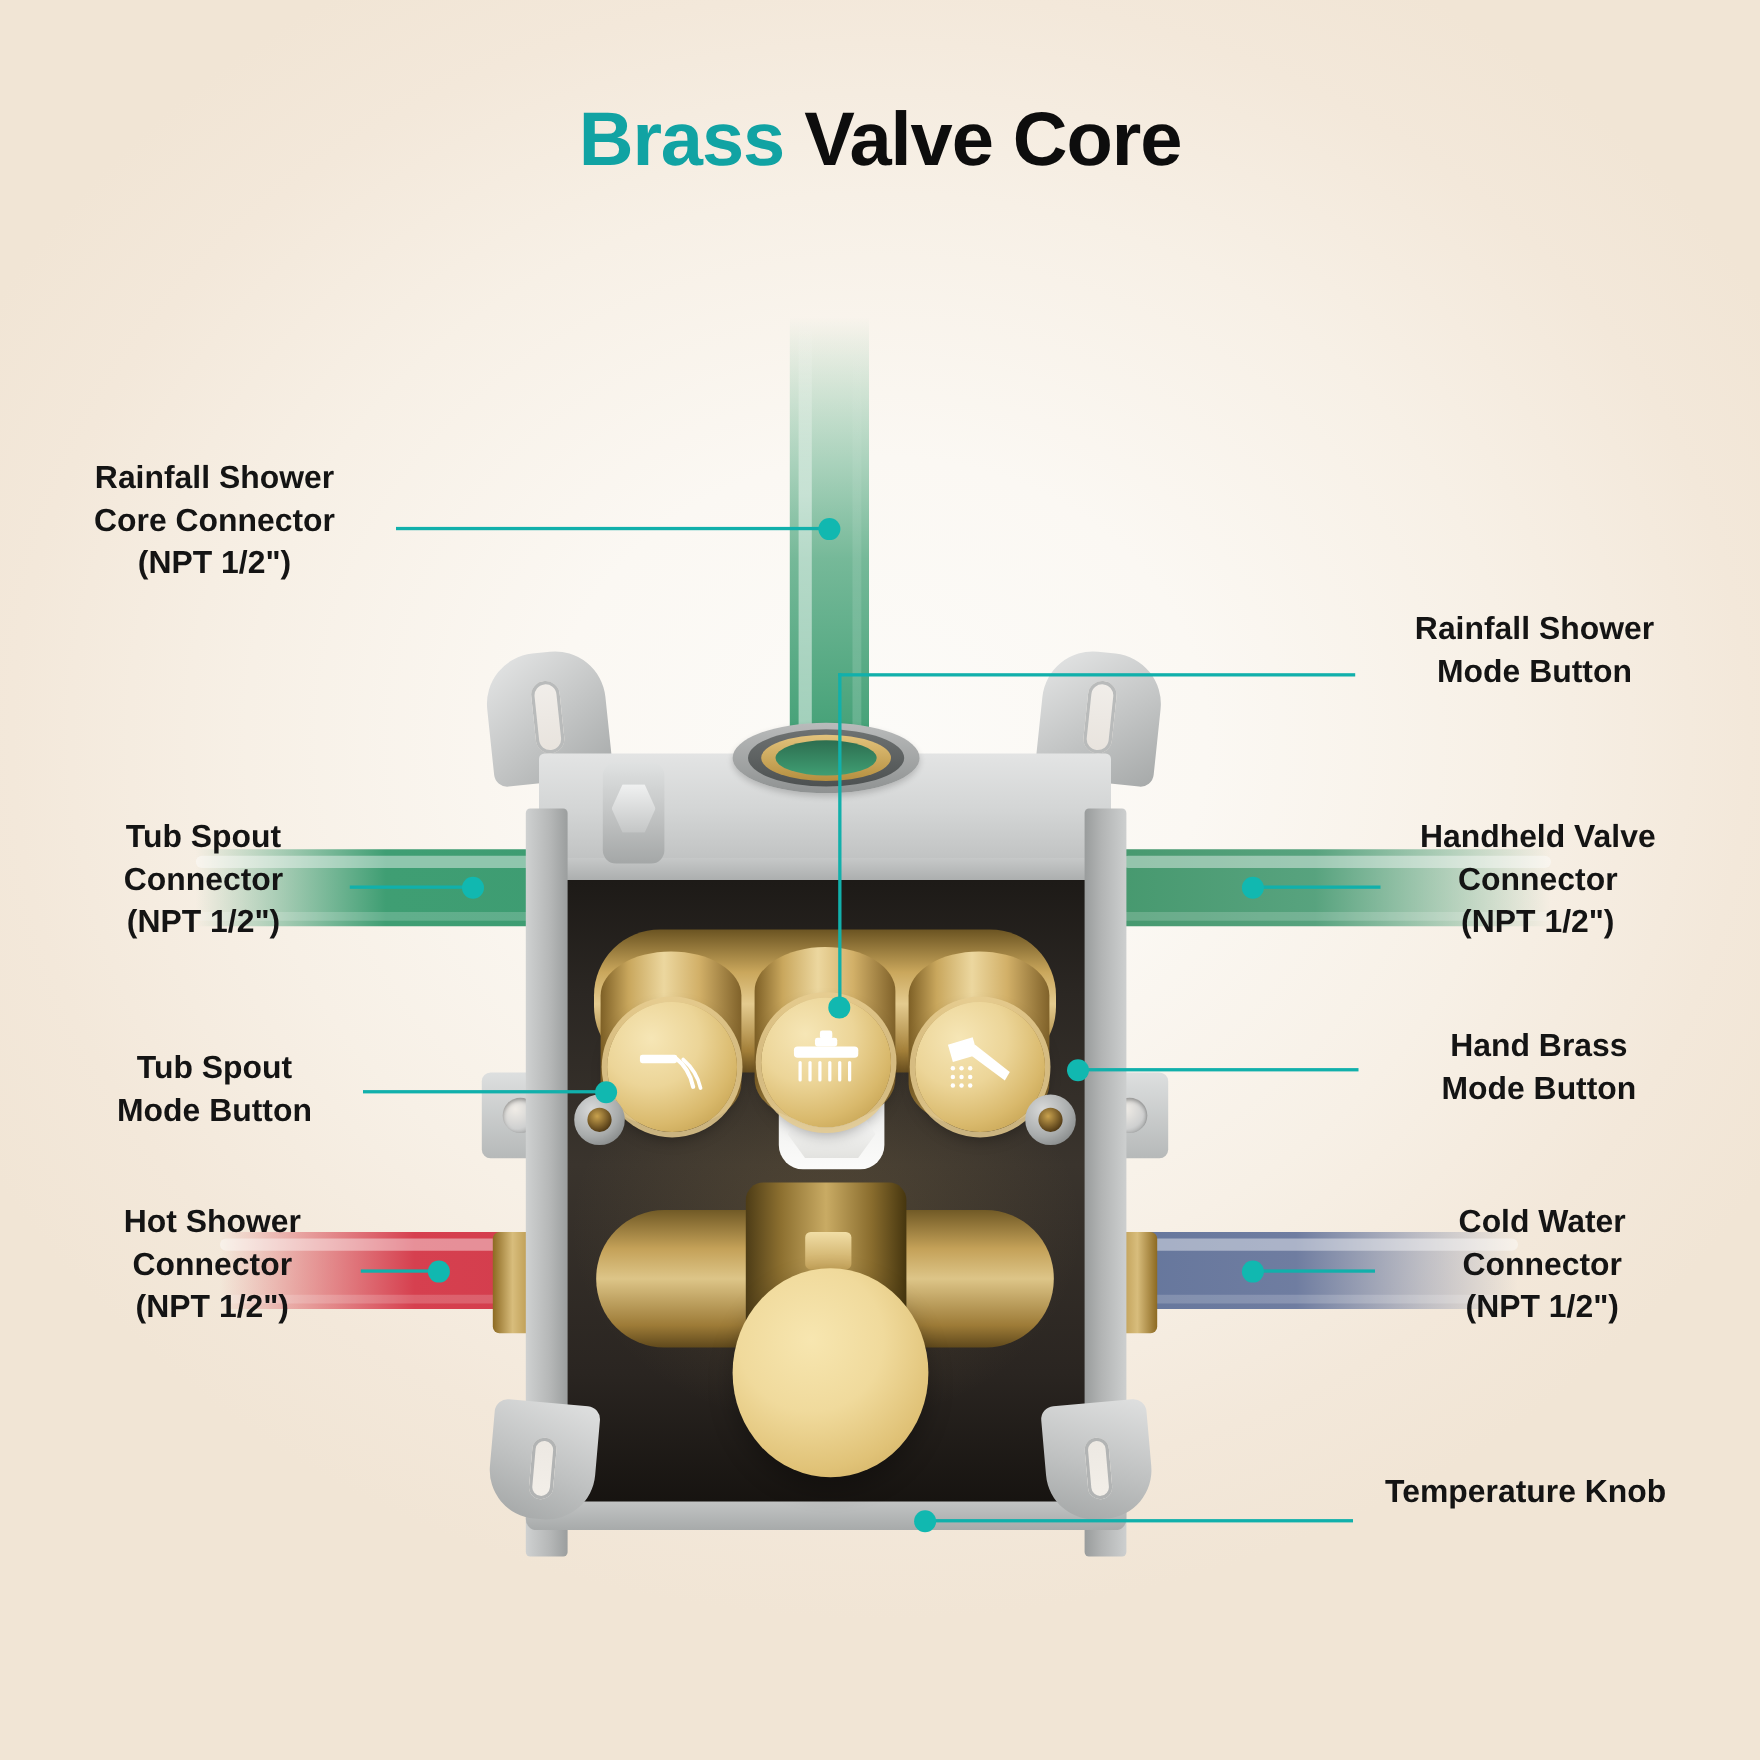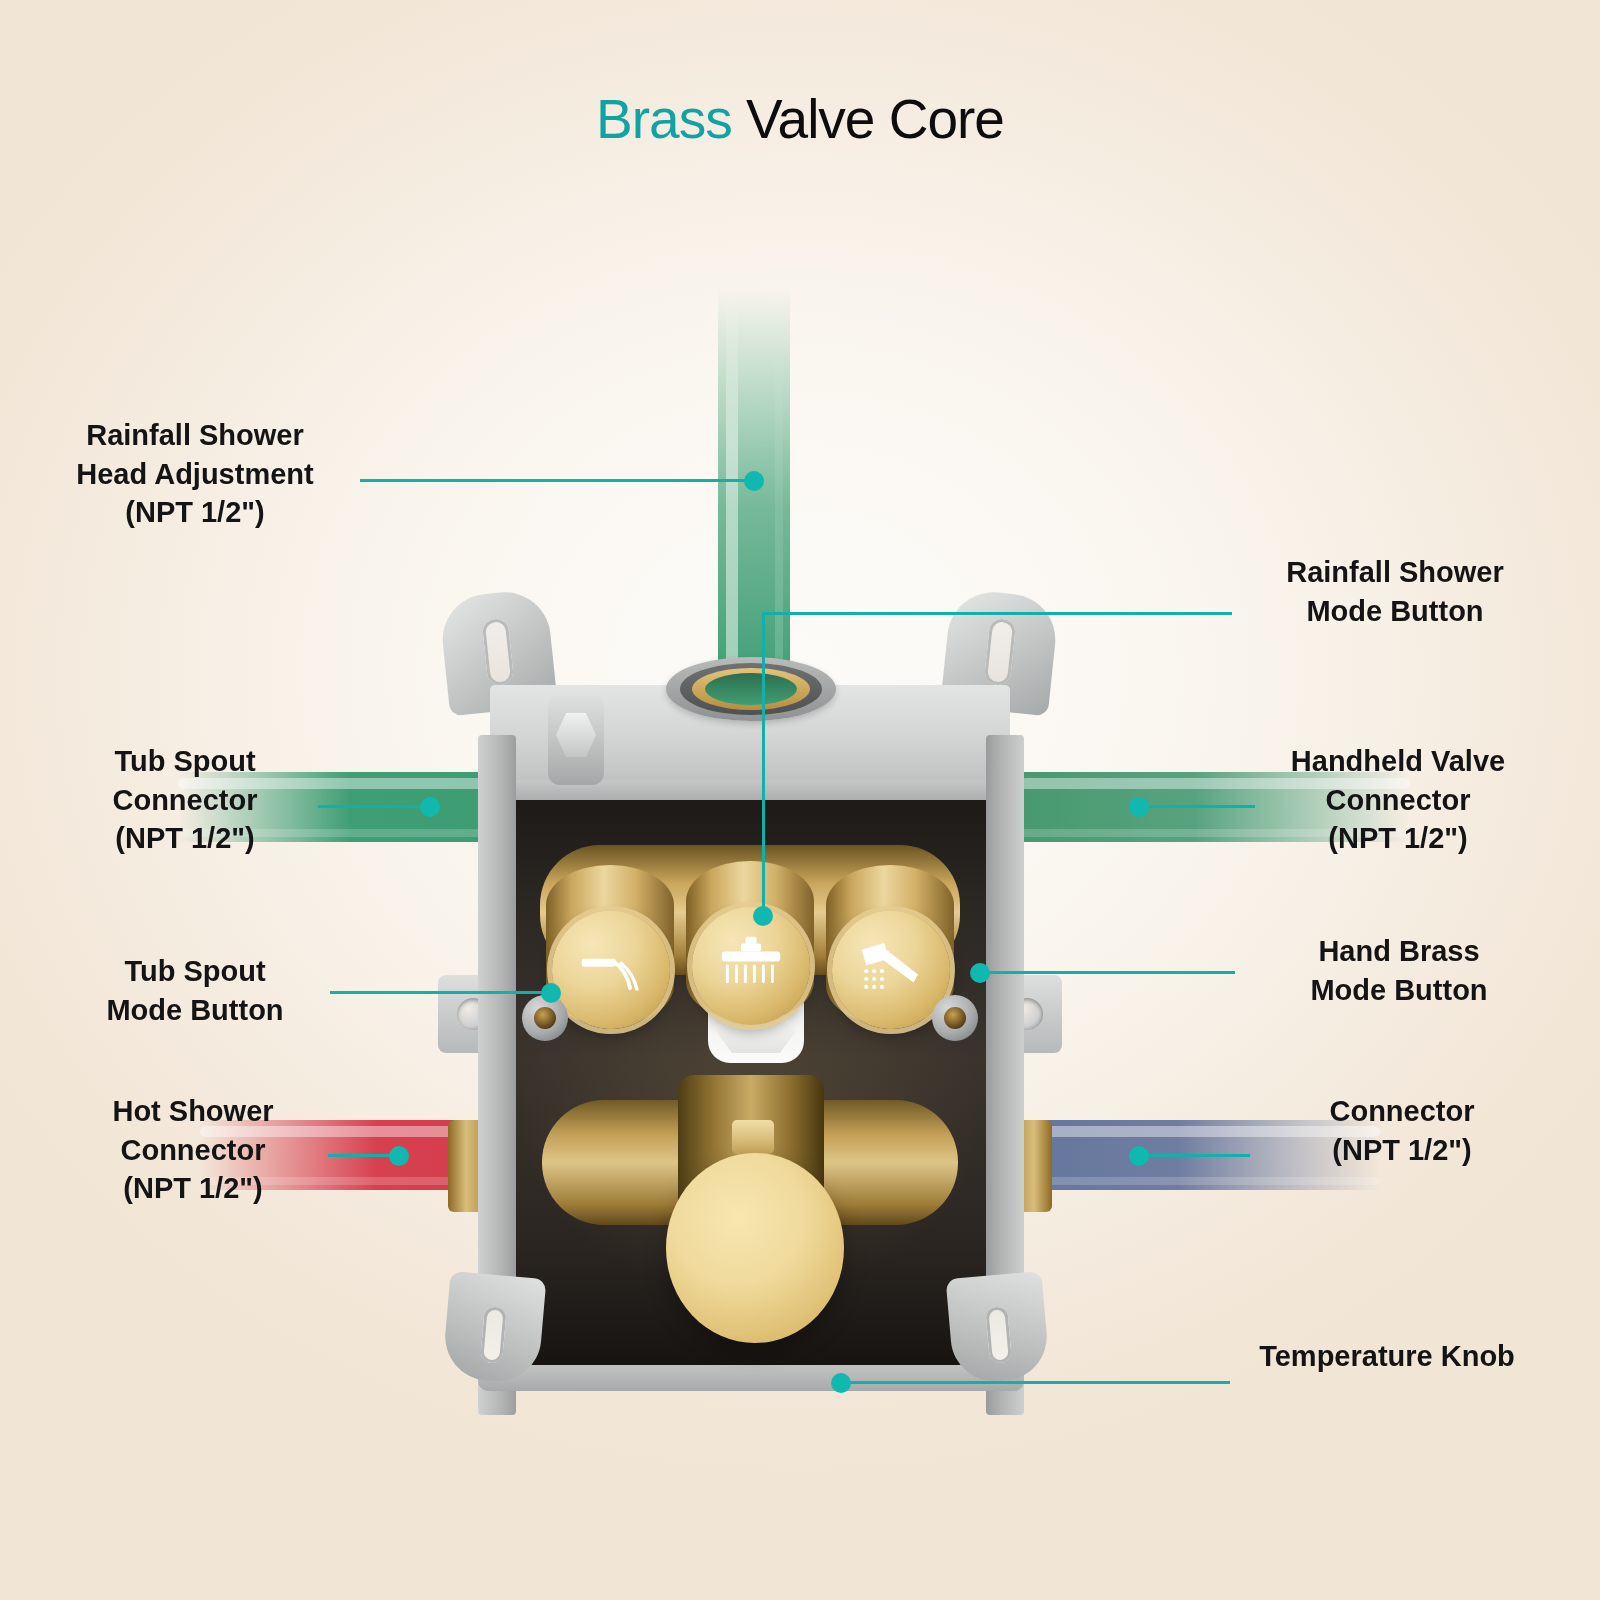--- a/index.html
+++ b/index.html
@@ -13,21 +13,21 @@
   #stage {
     position:absolute; inset:0;
     background:
       radial-gradient(ellipse 58% 50% at 50% 42%, #fcfbf8 0%, #fbf8f3 32%, #f7f0e6 62%, #f3e8da 85%, #f1e5d5 100%);
   }
 
   
   #title {
     position:absolute; top:92px; left:0; width:100%;
     text-align:center;
-    font-size:55px; font-weight:400; letter-spacing:-1px;
+    font-size:69px; font-weight:700; letter-spacing:-1px;
     line-height:1;
     white-space:nowrap;
     font-stretch:condensed;
   }
   #title .t-teal { color:#11a3a3; }
   #title .t-dark { color:#0d0d0d; }
 
   
   .label {
     position:absolute;
@@ -487,21 +487,21 @@
   <div class="dot" style="left:399px; top:1156px;"></div>
 
   <div class="leader" style="left:1140px; top:1154px; width:110px;"></div>
   <div class="dot" style="left:1139px; top:1156px;"></div>
 
   <div class="leader" style="left:840px; top:1381px; width:390px;"></div>
   <div class="dot" style="left:841px; top:1383px;"></div>
 
   <div class="label left" style="left:50px; top:416px; width:290px;">
     <div>Rainfall Shower</div>
-    <div>Head Adjustment</div>
+    <div>Core Connector</div>
     <div>(NPT 1/2")</div>
   </div>
 
   <div class="label left" style="left:60px; top:742px; width:250px;">
     <div>Tub Spout</div>
     <div>Connector</div>
     <div>(NPT 1/2")</div>
   </div>
 
   <div class="label left" style="left:70px; top:952px; width:250px;">
@@ -525,20 +525,21 @@
     <div>Connector</div>
     <div>(NPT 1/2")</div>
   </div>
 
   <div class="label right" style="left:1250px; top:932px; width:298px;">
     <div>Hand Brass</div>
     <div>Mode Button</div>
   </div>
 
   <div class="label right" style="left:1262px; top:1092px; width:280px;">
+    <div>Cold Water</div>
     <div>Connector</div>
     <div>(NPT 1/2")</div>
   </div>
 
   <div class="label right" style="left:1228px; top:1337px; width:318px;">
     <div>Temperature Knob</div>
   </div>
 
 </div>
 

